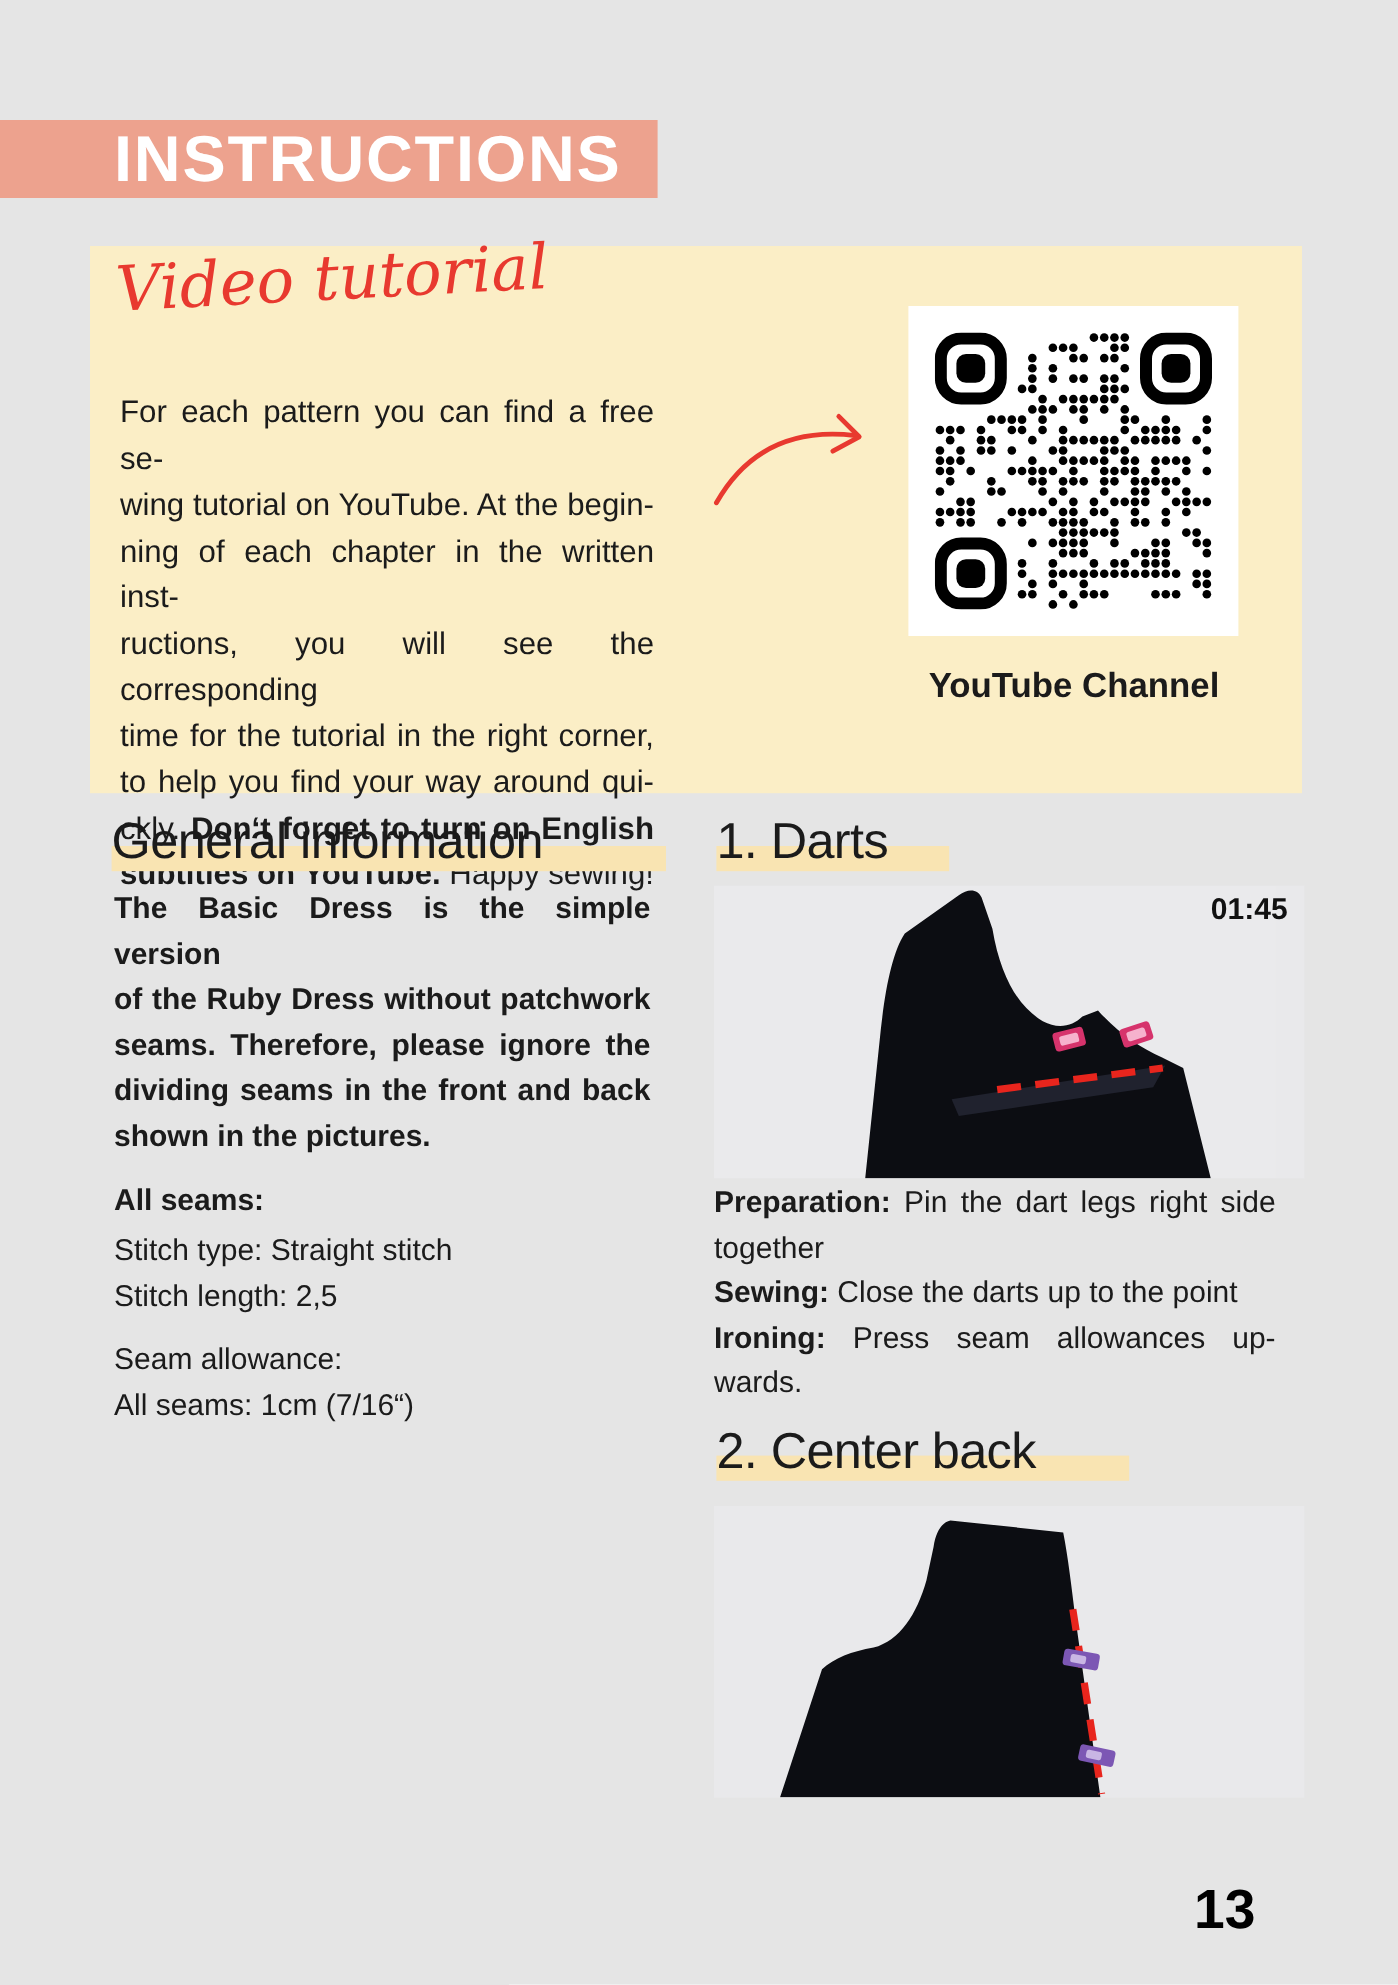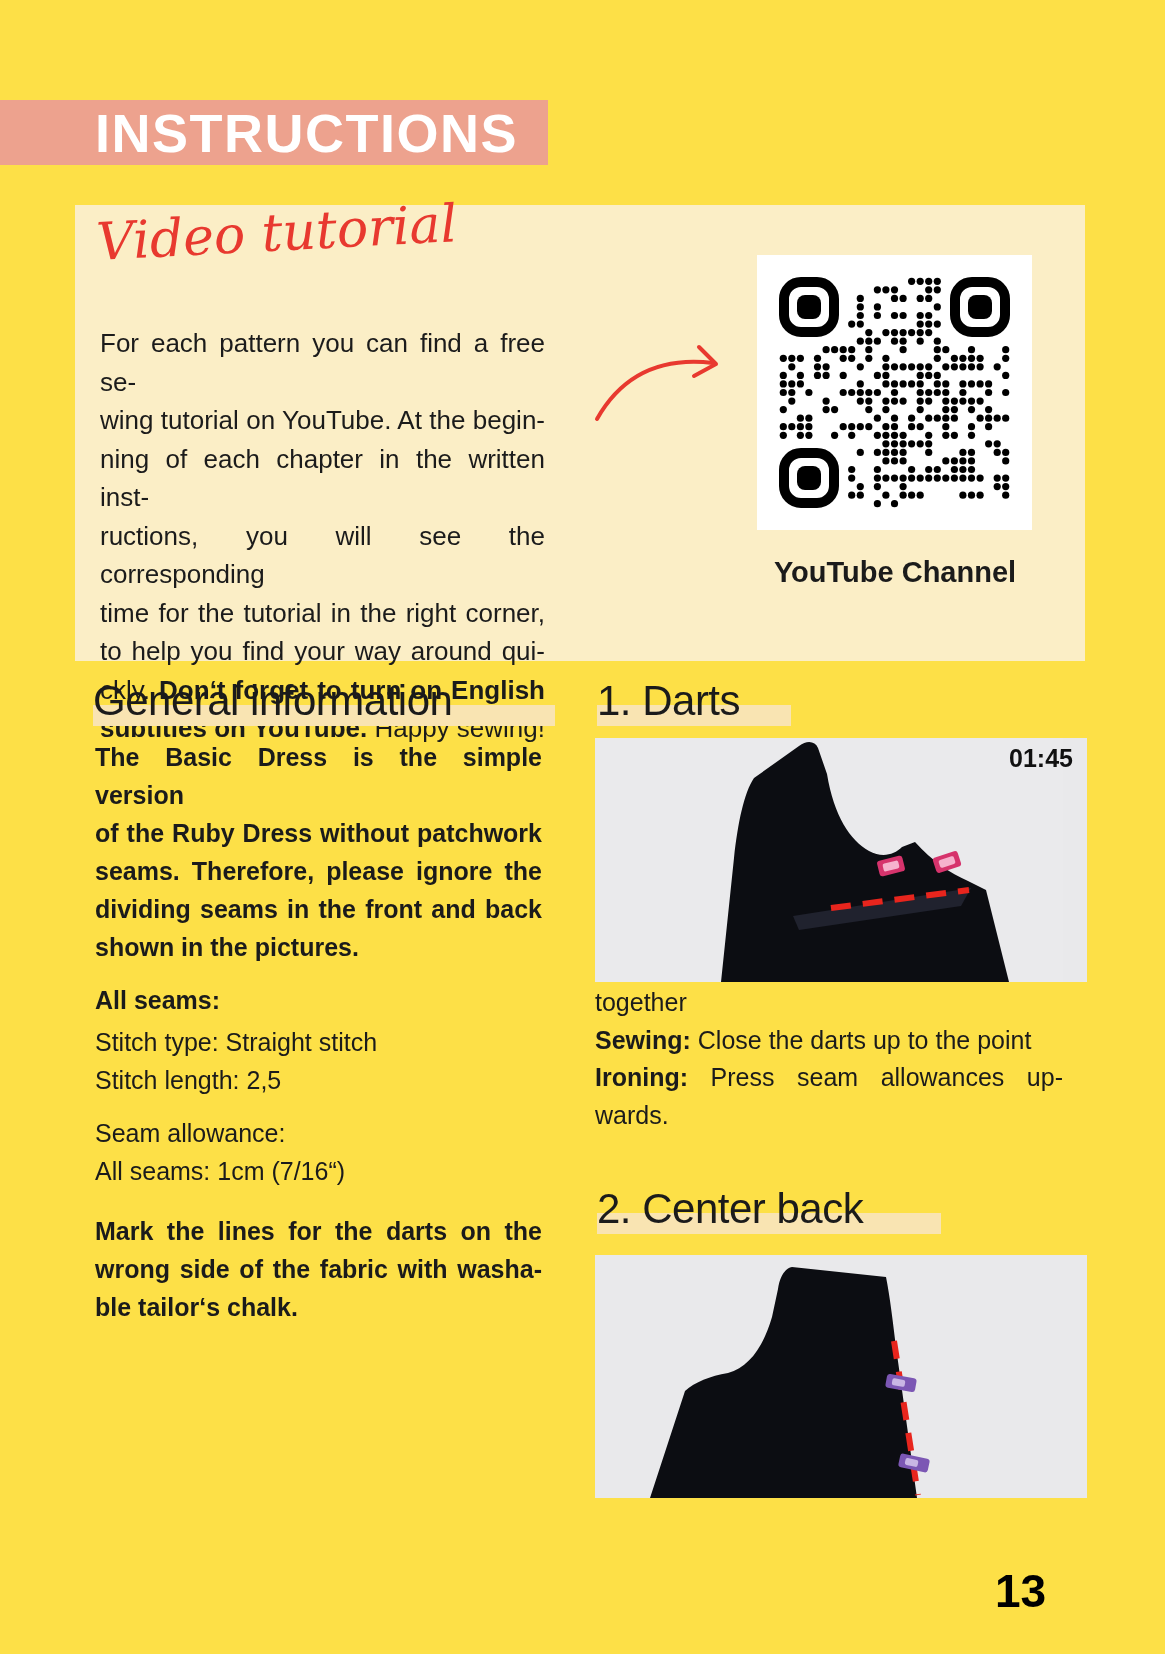--- a/index.html
+++ b/index.html
@@ -1,16 +1,16 @@
 <!DOCTYPE html>
 <html><head>
 <meta charset="utf-8">
 <style>
   html,body{margin:0;padding:0;background:#ffffff;}
-  .page{position:relative;width:1165px;height:1654px;background:#fde047;overflow:hidden;
+  .page{position:relative;width:1165px;height:1654px;background:#e5e5e5;overflow:hidden;
         font-family:"Liberation Sans","DejaVu Sans",sans-serif;color:#1b1b1b;}
   .abs{position:absolute;}
   .b{font-weight:700;}
   .ln{min-height:1em;}
   .jln{text-align:justify;text-align-last:justify;}
 
   
   .hbar{left:0;top:100px;width:548px;height:65px;background:#EDA28E;}
   .hbar .t{position:absolute;left:95px;top:0;line-height:66px;font-size:54px;font-weight:700;
            color:#ffffff;letter-spacing:1.5px;white-space:nowrap;}
@@ -369,25 +369,20 @@
       <div class="ln jln"><span>of the Ruby Dress without patchwork</span></div>
       <div class="ln jln"><span>seams. Therefore, please ignore the</span></div>
       <div class="ln jln"><span>dividing seams in the front and back</span></div>
       <div class="ln"><span>shown in the pictures.</span></div>
     </div>
   <div class="lline" id="set-all">All seams:</div>
   <div class="lline" id="set-type">Stitch type: Straight stitch</div>
   <div class="lline" id="set-len">Stitch length: 2,5</div>
   <div class="lline" id="seam-h">Seam allowance:</div>
   <div class="lline" id="seam-v">All seams: 1cm (7/16“)</div>
-  <div class="abs leftblock" id="mark">
-      <div class="ln jln"><span>Mark the lines for the darts on the</span></div>
-      <div class="ln jln"><span>wrong side of the fabric with washa-</span></div>
-      <div class="ln"><span>ble tailor‘s chalk.</span></div>
-    </div>
 
   <div class="abs sec-h" id="h-darts">
     <span class="hl"></span>
     <span class="txt">1. Darts</span>
   </div>
 
   <div class="abs photo" id="photo1">
     <svg width="468" height="244" viewBox="0 0 468 244">
       <rect x="0" y="0" width="468" height="244" fill="#EAEAEC"></rect>
       <path d="M126,244 L139,120 C143,84 149,55 159,40 L204,8 C212,2 220,3 223,10 L232,36
@@ -401,20 +396,21 @@
       </g>
       <g transform="translate(352,124) rotate(-18)">
         <rect x="-13" y="-8" width="26" height="16" rx="3" fill="#D6336C"></rect>
         <rect x="-8" y="-4" width="16" height="8" rx="2" fill="#F6B2CD"></rect>
       </g>
     </svg>
     <span class="ts">01:45</span>
   </div>
 
   <div class="abs" id="caption1">
+      <div class="ln jln"><span class="b">Preparation: </span><span>Pin the dart legs right side</span></div>
       <div class="ln"><span>together</span></div>
       <div class="ln"><span class="b">Sewing: </span><span>Close the darts up to the point</span></div>
       <div class="ln jln"><span class="b">Ironing: </span><span>Press seam allowances up-</span></div>
       <div class="ln"><span>wards.</span></div>
     </div>
 
   <div class="abs sec-h" id="h-center">
     <span class="hl"></span>
     <span class="txt">2. Center back</span>
   </div>

